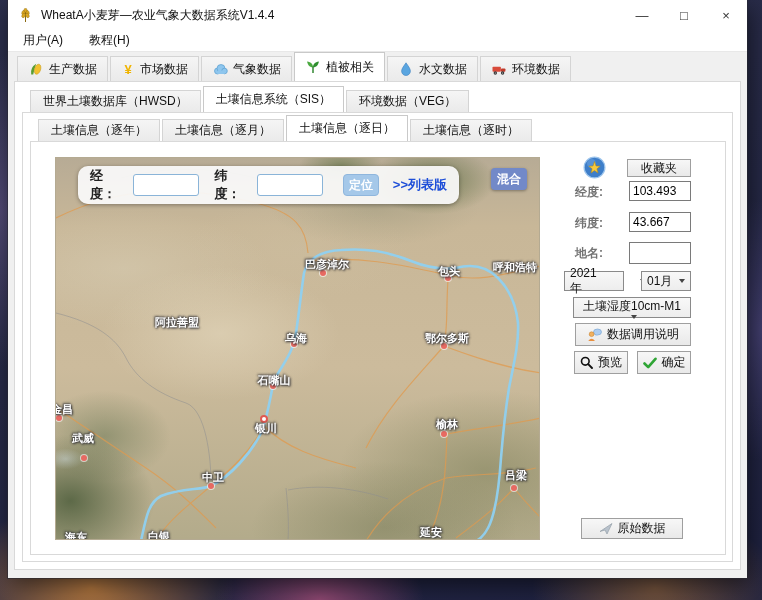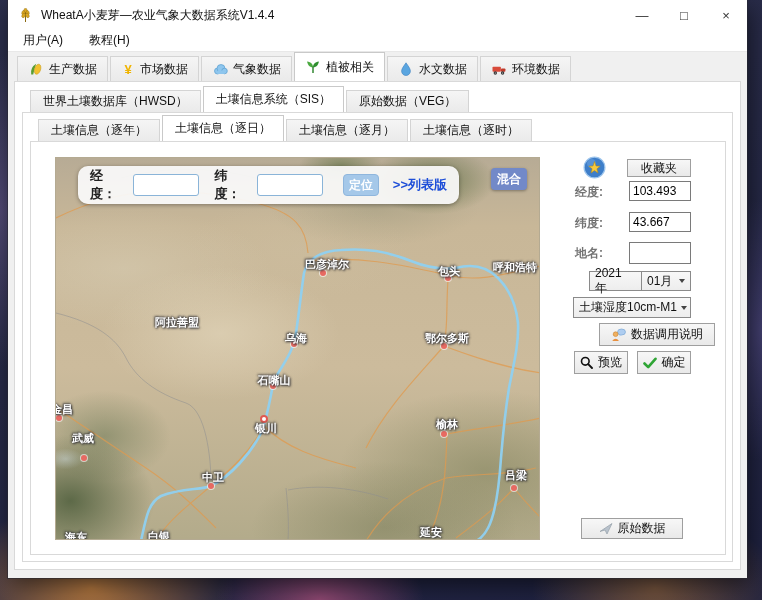--- a/index.html
+++ b/index.html
@@ -169,33 +169,33 @@
     </div>
 
     <div class="tabs tabs2">
       <div class="tab">
         <span>世界土壤数据库（HWSD）</span>
       </div>
       <div class="tab active">
         <span>土壤信息系统（SIS）</span>
       </div>
       <div class="tab">
-        <span>原始数据（VEG）</span>
+        <span>环境数据（VEG）</span>
       </div>
     </div>
 
     <div class="tabs tabs3">
       <div class="tab">
         <span>土壤信息（逐年）</span>
+      </div>
+      <div class="tab">
+        <span>土壤信息（逐月）</span>
       </div>
       <div class="tab active">
         <span>土壤信息（逐日）</span>
-      </div>
-      <div class="tab">
-        <span>土壤信息（逐月）</span>
       </div>
       <div class="tab">
         <span>土壤信息（逐时）</span>
       </div>
     </div>
 
     <div class="map">
       <svg class="lines" width="485" height="383" viewBox="0 0 485 383">
 
         <g stroke="#8f8f8f" stroke-width="1" fill="none" opacity="0.55">
@@ -274,34 +274,34 @@
 
     <div class="rp rp-label" style="left:567px;top:184px;">经度:</div>
     <input class="rp rp-input" style="left: 621px; top: 181px; width: 62px; height: 20px;" value="103.493">
 
     <div class="rp rp-label" style="left:567px;top:215px;">纬度:</div>
     <input class="rp rp-input" style="left: 621px; top: 212px; width: 62px; height: 20px;" value="43.667">
 
     <div class="rp rp-label" style="left:567px;top:245px;">地名:</div>
     <input class="rp rp-input" style="left: 621px; top: 242px; width: 62px; height: 22px;" value="">
 
-    <div class="rp combo" style="left:581px;top:271px;width:60px;height:20px;gap:39px;">
+    <div class="rp combo" style="left:556px;top:271px;width:60px;height:20px;gap:39px;">
       <span>2021年</span>
       <span class="arrow"></span>
     </div>
     <div class="rp combo" style="left:633px;top:271px;width:50px;height:20px;">
       <span>01月</span>
       <span class="arrow"></span>
     </div>
-    <div class="rp combo" style="left:565px;top:297px;width:118px;height:21px;">
+    <div class="rp combo" style="left:565px;top:297px;width:118px;height:21px;flex-direction:column;">
       <span style="white-space:nowrap;">土壤湿度10cm-M1</span>
       <span class="arrow"></span>
     </div>
 
-    <div class="rp btn" style="left:567px;top:323px;width:116px;height:23px;margin-left:24px;">
+    <div class="rp btn" style="left:567px;top:323px;width:116px;height:23px;">
       <svg width="15" height="14" viewBox="0 0 15 14">
         <ellipse cx="10.5" cy="4" rx="4" ry="3" fill="#aecdf0" stroke="#6f9fd0" stroke-width="0.6"></ellipse>
         <path d="M9,6.5 L8,8.5 L11,7" fill="#aecdf0"></path>
         <circle cx="4.6" cy="6.2" r="2.4" fill="#f0b060" stroke="#c07820" stroke-width="0.5"></circle>
         <path d="M1.2,13 Q4.6,8.6 8,13 Z" fill="#e89040"></path>
       </svg>
       <span>数据调用说明</span>
     </div>
 
     <div class="rp btn" style="left:566px;top:351px;width:54px;height:23px;">

